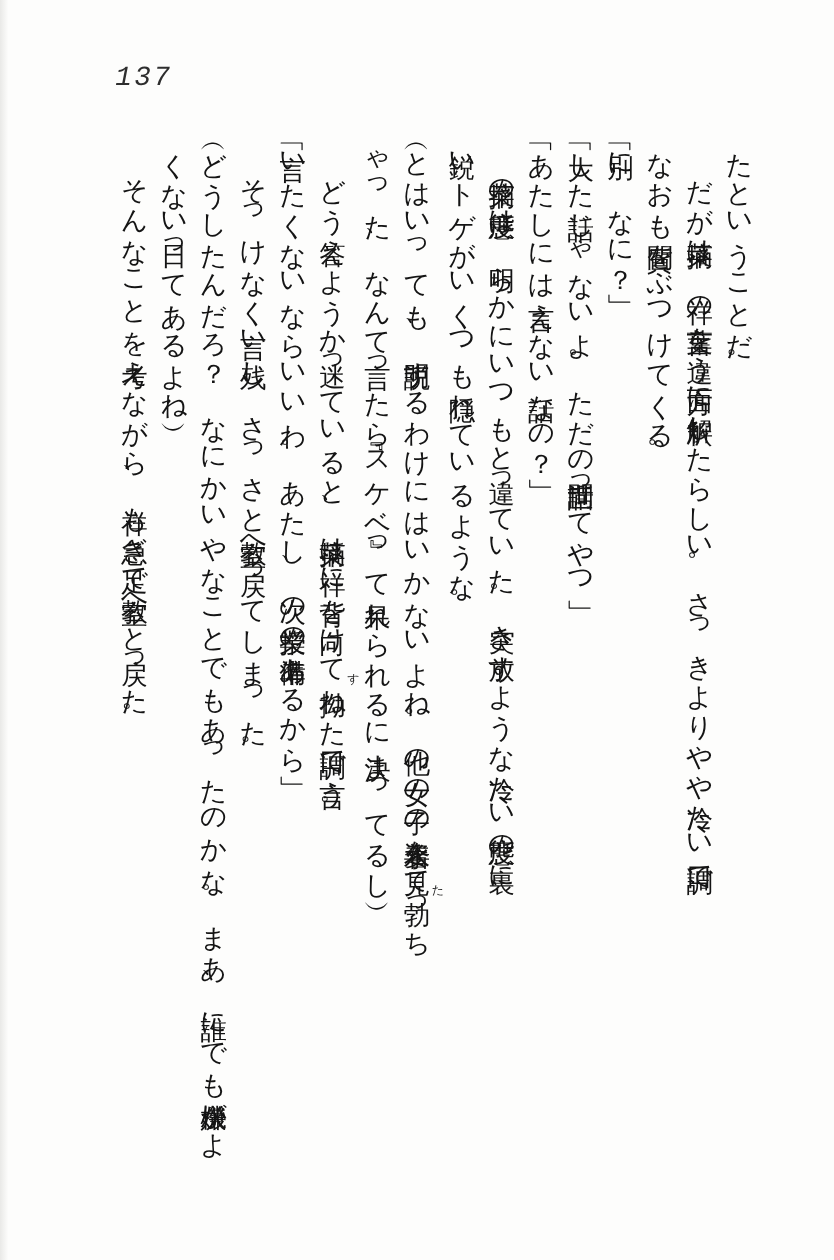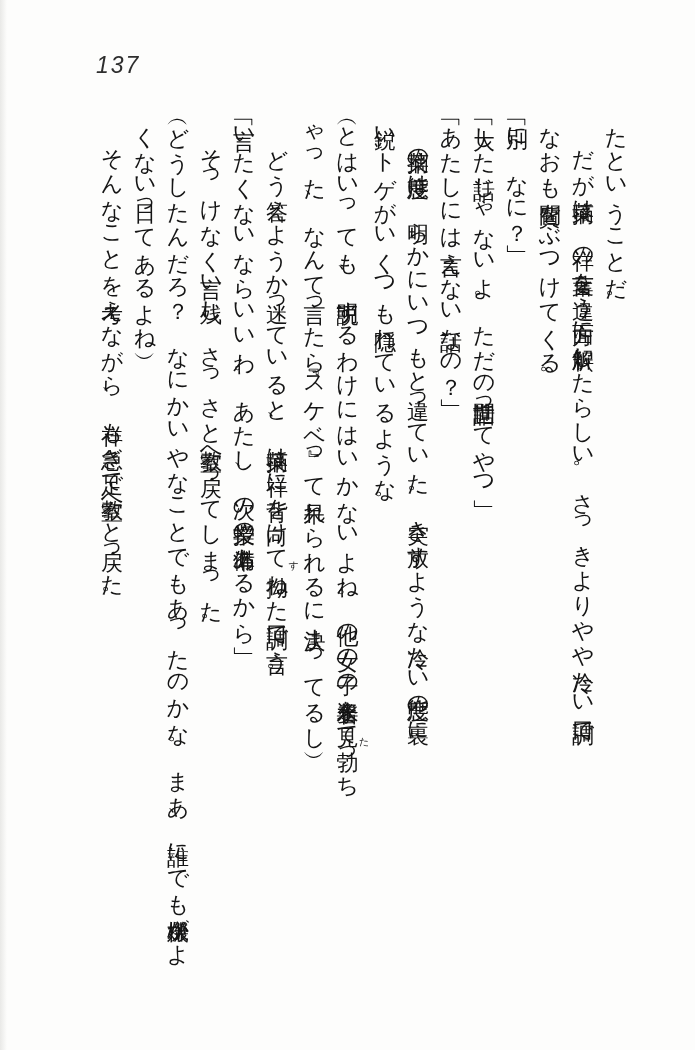--- a/index.html
+++ b/index.html
@@ -17,21 +17,21 @@
     width: 695px;
     height: 1050px;
     background:
       linear-gradient(to right, #e9e9e7 0px, #fdfdfc 7px),
       #fdfdfc;
   }
   .page-number {
     position: absolute;
     top: 52px;
     left: 96px;
-    font-family: Liberation Sans, sans-serif;
+    font-family: Liberation Mono, monospace;
     font-style: italic;
     font-size: 23px;
     letter-spacing: 2px;
     color: #2e2e2e;
   }
   .page-text {
     position: absolute;
     top: 112px;
     right: 62px;
     height: 864px;

